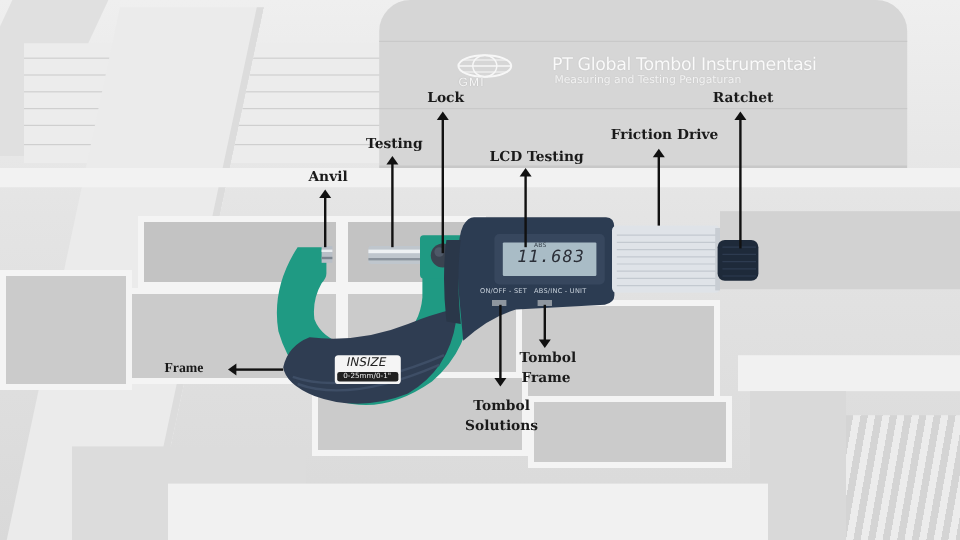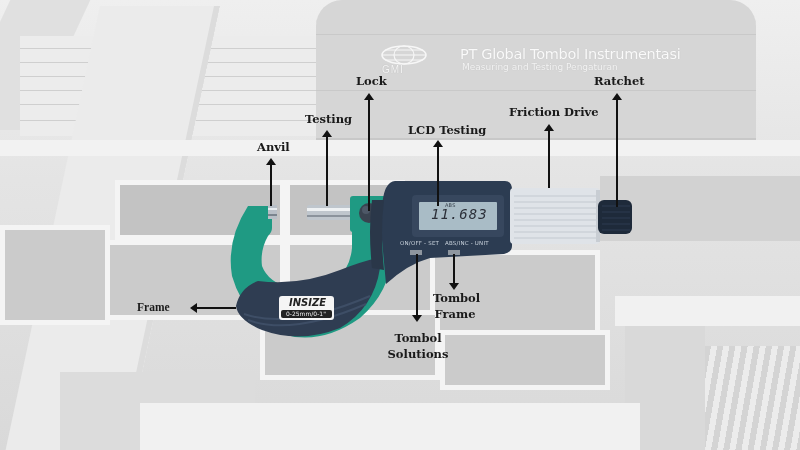--- a/index.html
+++ b/index.html
@@ -24,21 +24,21 @@
   .label{font-weight:bold;font-size:11.5px;color:#1a1a1a;white-space:nowrap;line-height:16px;text-align:center;}
   .label.center{text-align:center;}
   .arrow-v{width:2px;background:#111;}
   .arrow-h{height:2px;background:#111;}
   .head-up{width:0;height:0;border-left:5px solid transparent;border-right:5px solid transparent;border-bottom:7px solid #111;}
   .head-down{width:0;height:0;border-left:5px solid transparent;border-right:5px solid transparent;border-top:7px solid #111;}
   .head-left{width:0;height:0;border-top:5px solid transparent;border-bottom:5px solid transparent;border-right:7px solid #111;}
   
   .lcd-digits{font-family:"DejaVu Sans Mono","Liberation Mono",monospace;font-style:italic;font-size:14px;color:#2b2f38;letter-spacing:1px;}
   .btn-label{font-family:"DejaVu Sans","Liberation Sans",sans-serif;font-size:5.5px;color:#c9d2dc;letter-spacing:0.2px;white-space:nowrap;}
-  .brand-badge{font-family:"DejaVu Sans","Liberation Sans",sans-serif;font-weight:bold;font-style:italic;font-size:10px;color:#222;}
+  .brand-badge{font-family:"DejaVu Sans","Liberation Sans",sans-serif;font-weight:normal;font-style:italic;font-size:10px;color:#222;}
   .range-text{font-family:"DejaVu Sans","Liberation Sans",sans-serif;font-size:6px;color:#eee;white-space:nowrap;}
 </style>
 </head>
 <body>
 
 <div class="abs bg"></div>
 
 <div class="abs" style="left:-20px;top:0;width:80px;height:130px;background:#e0e0e0;transform:skewX(-25deg);"></div>
 
 <div class="abs" style="left:20px;top:36px;width:300px;height:100px;background:#ececec;">

